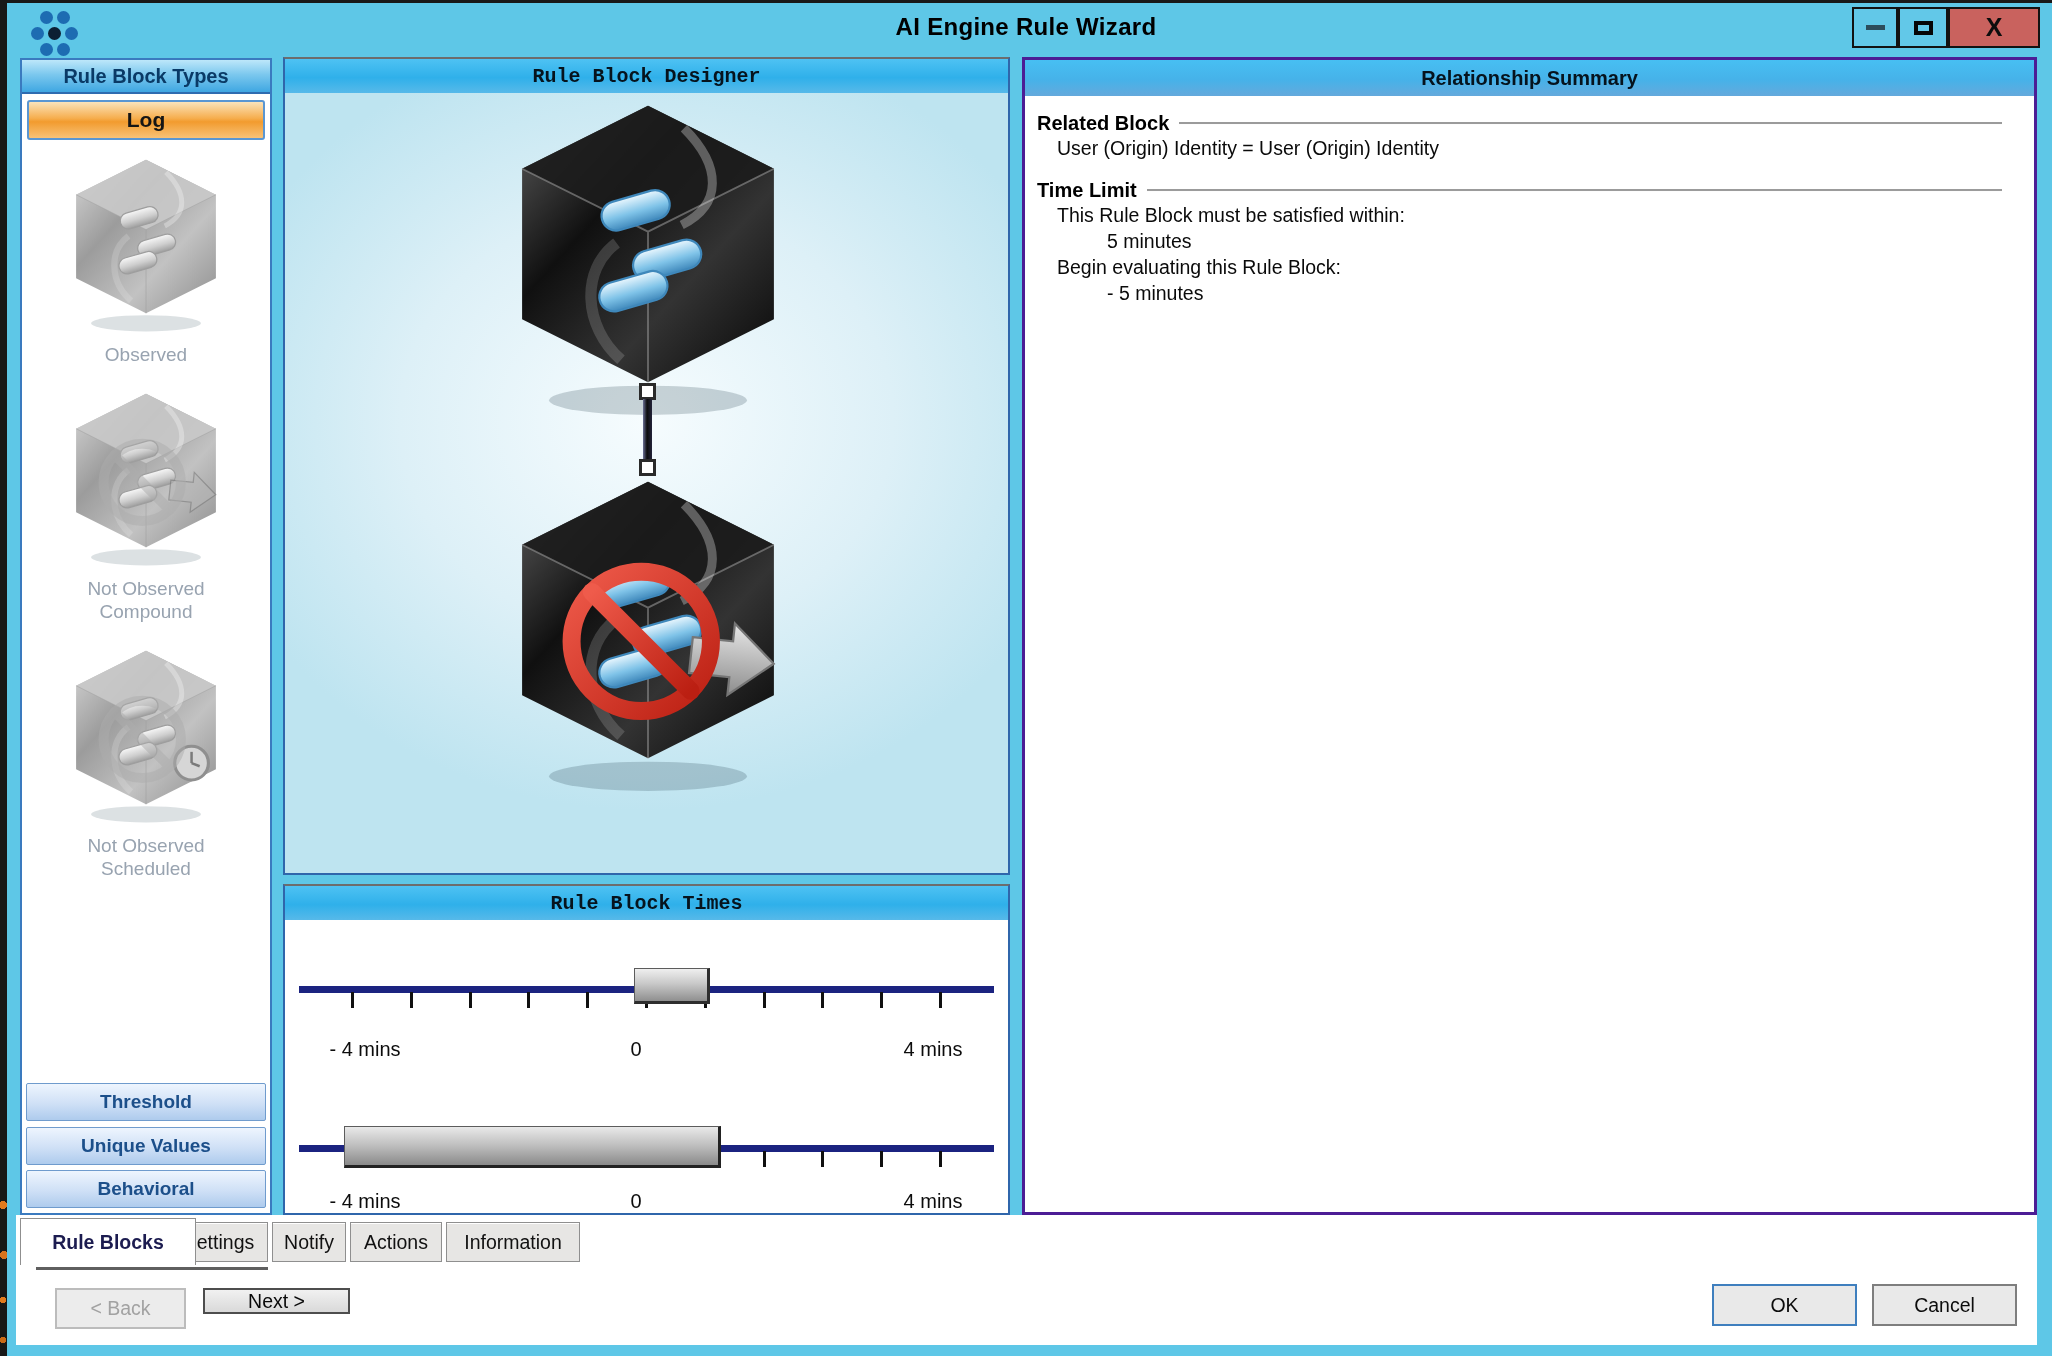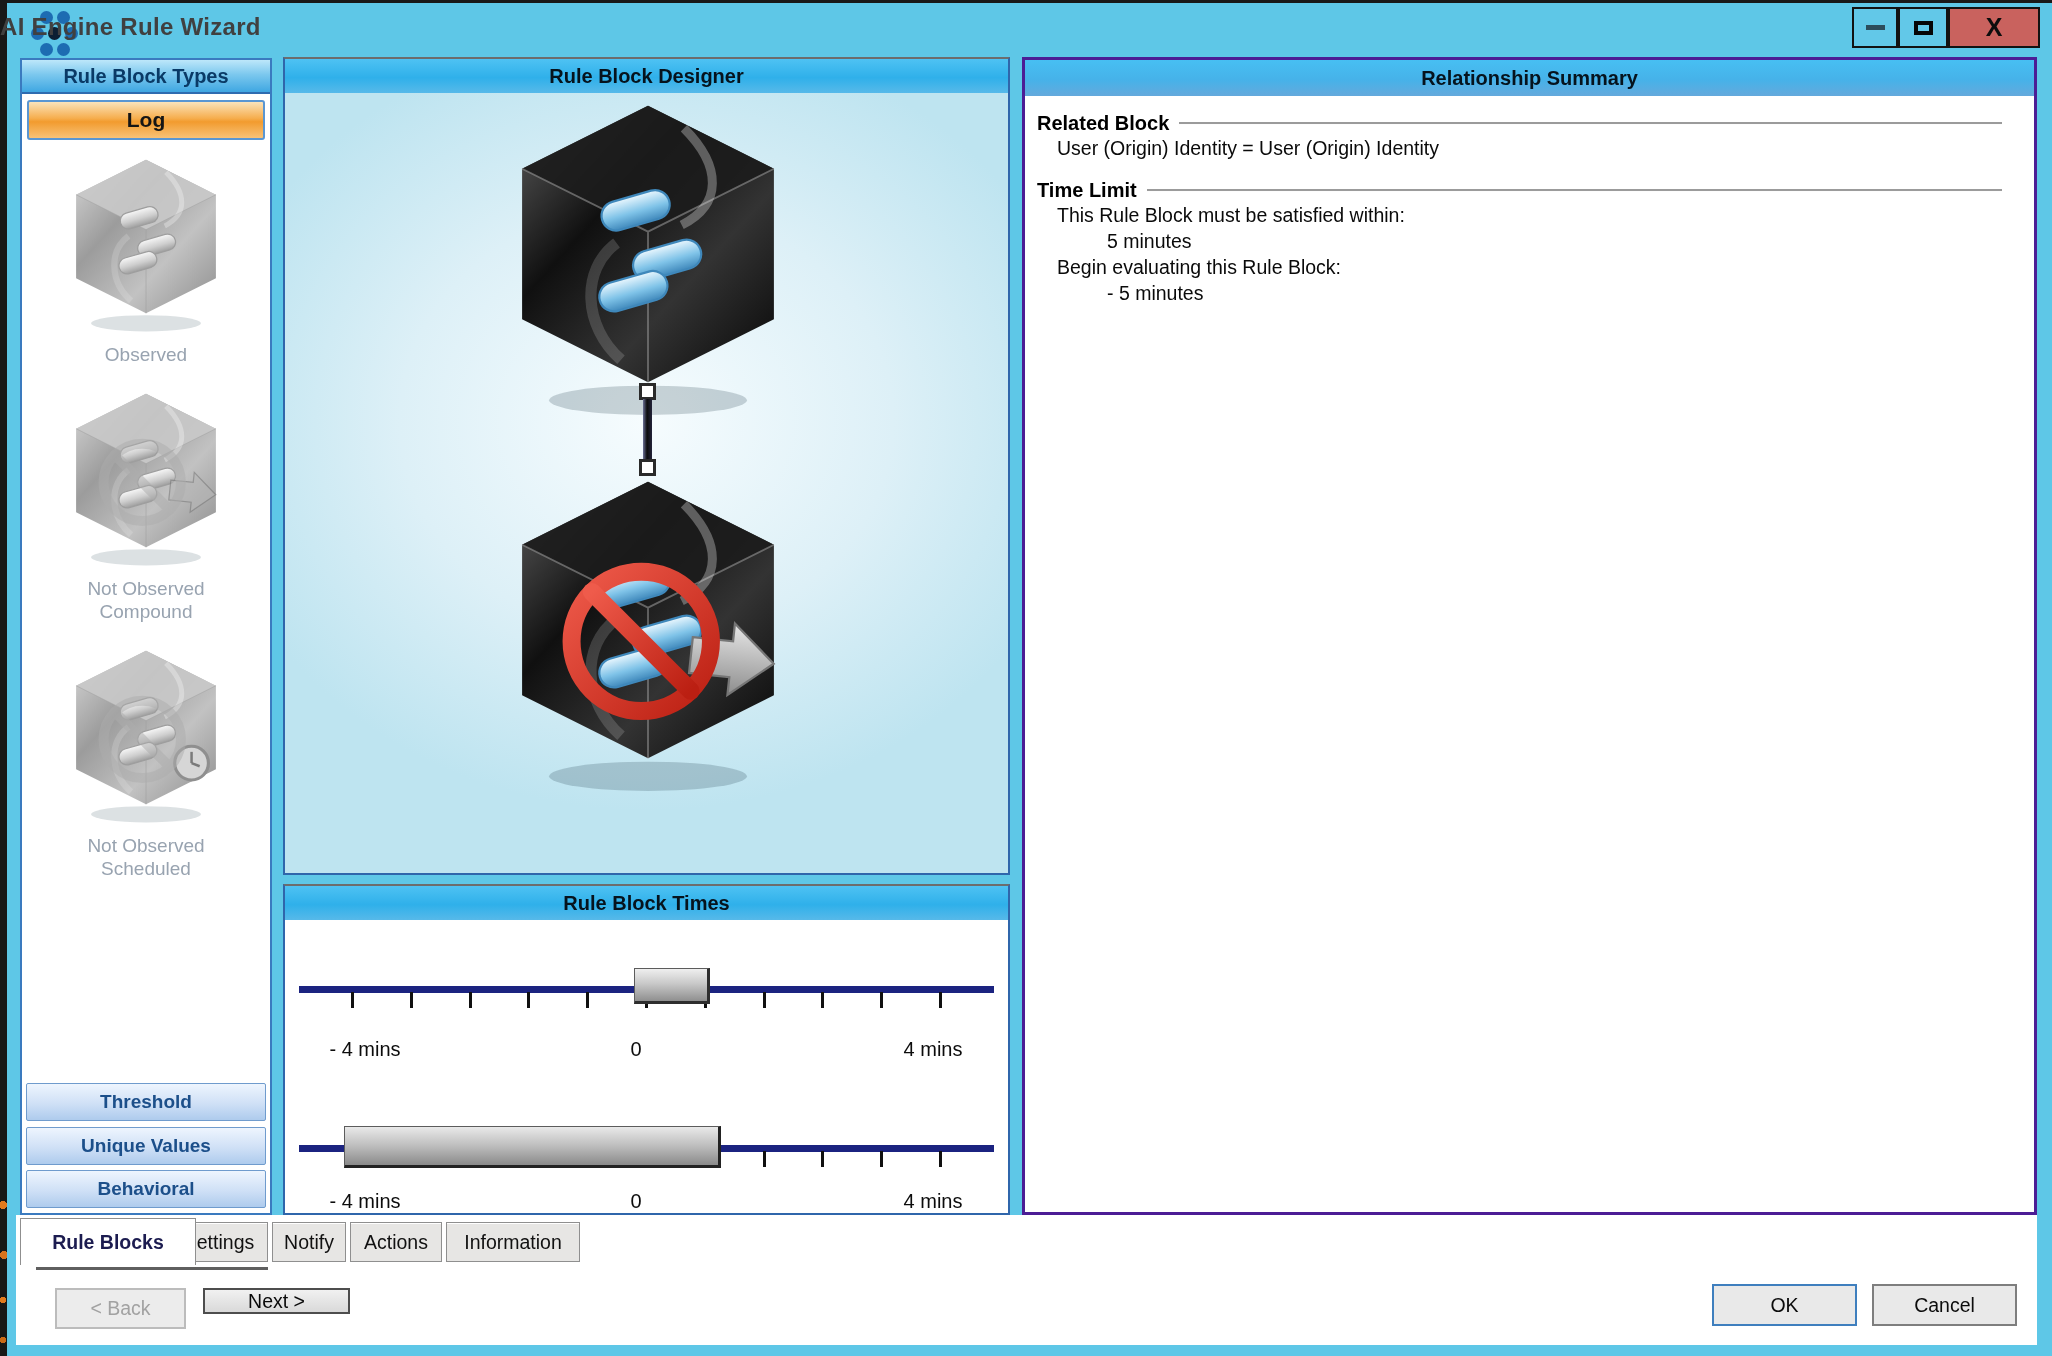--- a/index.html
+++ b/index.html
@@ -8,32 +8,32 @@
   .top-border{position:absolute;left:0;top:0;width:100%;height:3px;background:#191919;}
   .left-edge{position:absolute;left:0;top:0;width:7px;height:100%;background:#181818;
     background-image:radial-gradient(circle 5px at 3px 1205px,#e07a1f 80%,transparent 82%),
       radial-gradient(circle 5px at 4px 1255px,#d8731c 80%,transparent 82%),
       radial-gradient(circle 4px at 3px 1300px,#e07a1f 80%,transparent 82%),
       radial-gradient(circle 4px at 3px 1340px,#c96a18 80%,transparent 82%);}
   
   .titlebar{position:absolute;left:0;top:3px;width:100%;height:52px;}
   .logo{position:absolute;left:22px;top:8px;width:62px;height:48px;}
   .logo b{position:absolute;width:13px;height:13px;border-radius:50%;background:#1d6cb2;}
-  .title{position:absolute;left:0;top:10px;width:100%;text-align:left;font-size:24px;font-weight:600;color:#404040;letter-spacing:.3px;}
+  .title{position:absolute;left:0;top:10px;width:100%;text-align:center;font-size:24px;font-weight:600;color:#000000;letter-spacing:.3px;}
   .winbtn{position:absolute;top:4px;height:41px;border:2px solid #121212;background:#62c8e8;display:flex;align-items:center;justify-content:center;}
   .btn-min{left:1852px;width:46px;}
   .btn-max{left:1898px;width:50px;}
   .btn-close{left:1948px;width:92px;background:#c9625e;font-weight:bold;font-size:25px;color:#0d0d0d;}
   .glyph-min{width:19px;height:5px;background:#2c4d5c;}
   .glyph-max{width:19px;height:14px;border:4px solid #060606;background:transparent;}
   
   .panel{position:absolute;background:#fff;}
   .phead{height:34px;display:flex;align-items:center;justify-content:center;font-size:20px;}
   .hd-soft{background:linear-gradient(180deg,#bde7fa 0%,#7cc8ee 45%,#3fa7e2 100%);color:#0a3a66;font-weight:bold;border-bottom:2px solid #2f6cb0;}
-  .hd-bright{background:linear-gradient(180deg,#4ec2f3 0%,#2fb0ea 55%,#57b9e9 100%);color:#06131d;font-weight:600;}
+  .hd-bright{background:linear-gradient(180deg,#4ec2f3 0%,#2fb0ea 55%,#57b9e9 100%);color:#06131d;font-weight:600;font-family:Liberation Mono, monospace;}
   
   .lpanel{left:20px;top:58px;width:252px;height:1157px;border:2px solid #3a7abf;}
   .log-btn{margin:6px 5px 0 5px;height:40px;border:2px solid #5a96d2;border-radius:3px;
     background:linear-gradient(180deg,#fbe3bb 0%,#f6ae4e 45%,#f29b2e 55%,#f8c277 100%);
     display:flex;align-items:center;justify-content:center;font-size:21px;font-weight:bold;color:#151515;}
   .type-item{margin-top:16px;text-align:center;}
   .type-item svg{width:150px;height:181px;}
   .type-label{margin-top:2px;font-size:19px;color:#98a3b0;line-height:23px;padding:0 30px;}
   .cat-btn{position:absolute;left:4px;width:240px;height:38px;border:1px solid #6f9bcd;border-radius:2px;
     background:linear-gradient(180deg,#eef5fe 0%,#cfe0f6 55%,#aecbed 100%);

